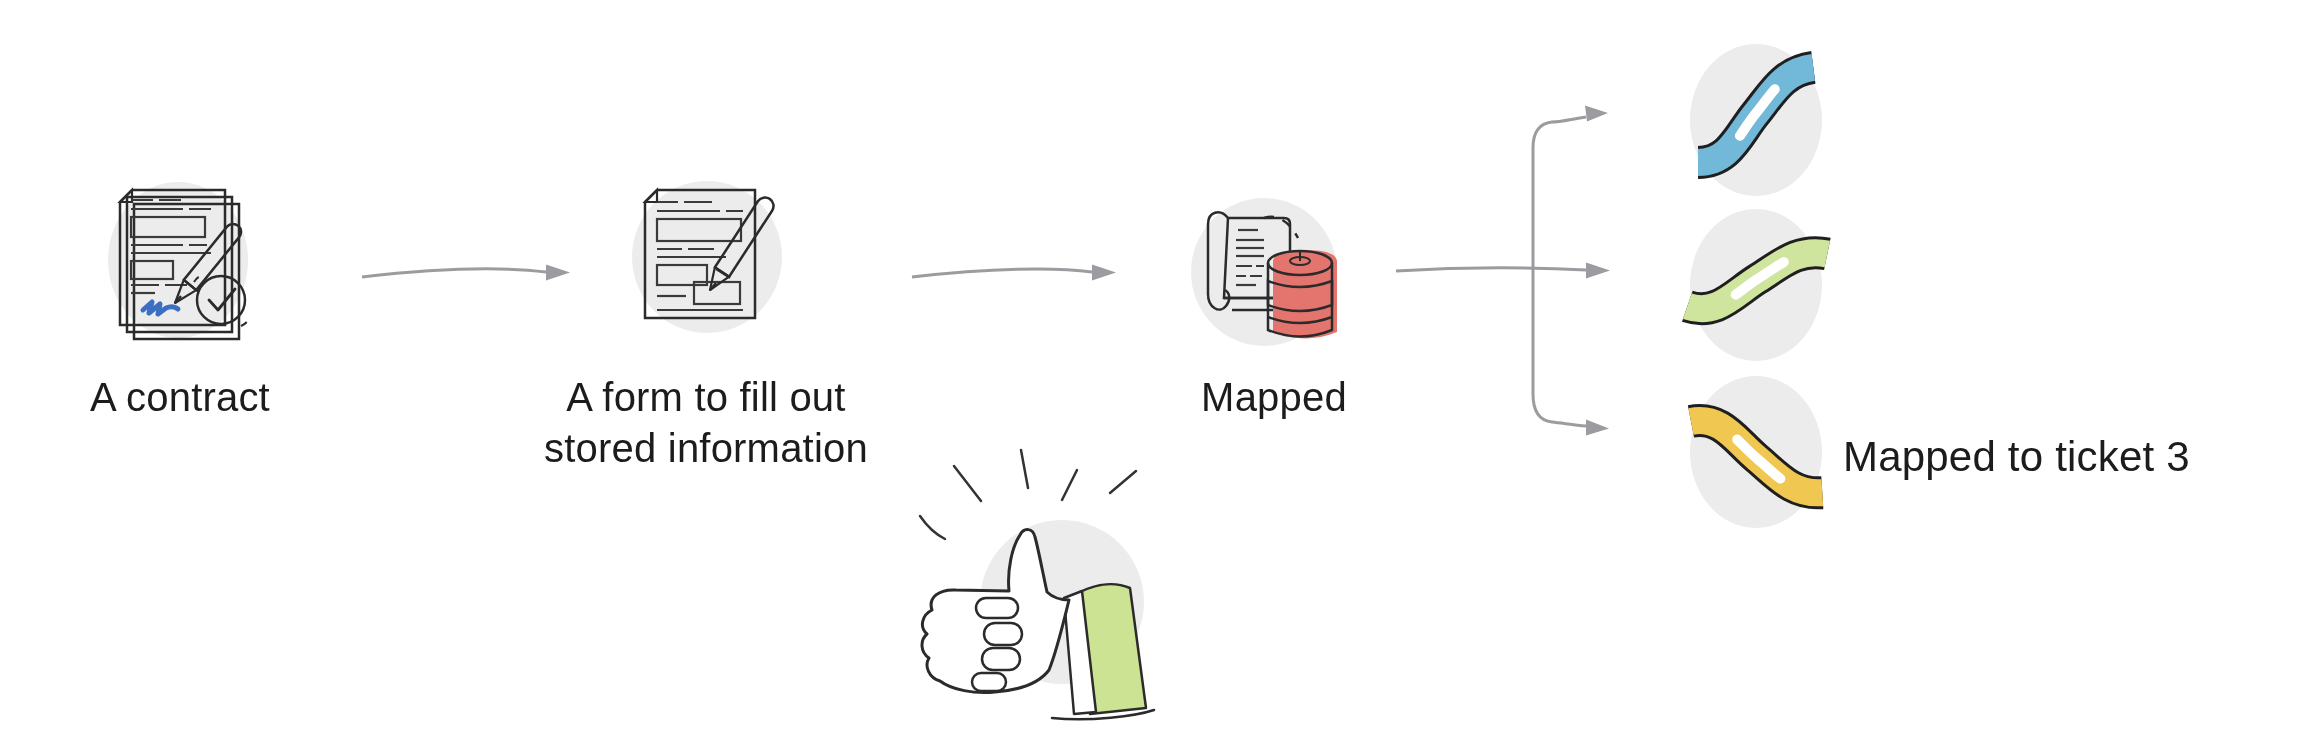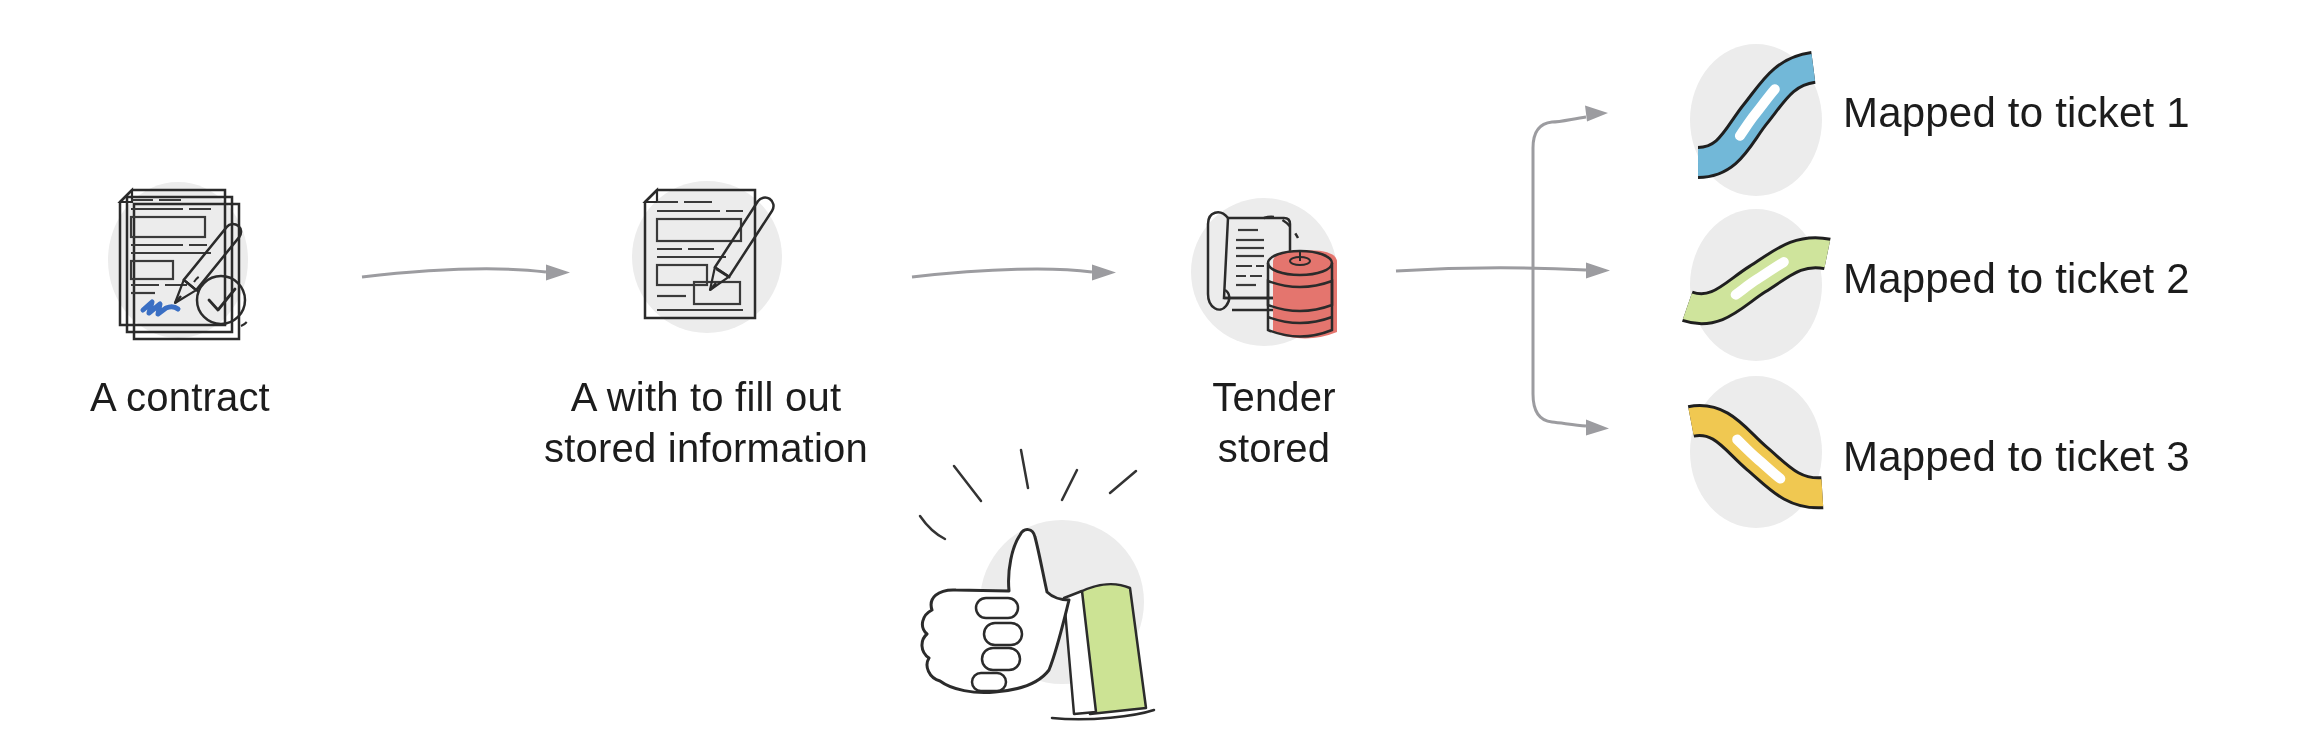--- a/index.html
+++ b/index.html
@@ -105,21 +105,21 @@
     <path class="doc-line" d="M 27,132 H 113"></path>
 
     <g>
       <path d="M 127.9,23.3 A 8.5,8.5 0 0 1 142.1,32.7 L 99.1,98.7 L 84.9,89.3 Z" fill="#66c0e0" class="outline" stroke-width="2.5" stroke-linejoin="round"></path>
       <path d="M 86.5,91.5 L 100,100" class="outline" stroke-width="2"></path>
       <path d="M 99.1,98.7 L 84.9,89.3 L 80,112 Z" fill="#f2b844" class="outline" stroke-width="2.2" stroke-linejoin="round"></path>
       <path d="M 86,105 L 80,112" class="outline" stroke-width="2.5"></path>
     </g>
   </svg>
   <div class="step-label" style="left:476px;top:372px;width:460px">
-    <div>A with to fill out</div>
+    <div>A form to fill out</div>
     <div>stored information</div>
   </div>
 
   <svg class="step-icon" style="left:1180px;top:192px" width="175" height="165" viewBox="0 0 175 165">
     <ellipse cx="84" cy="80" rx="73" ry="74" fill="#ececec"></ellipse>
 
     <g>
       <path d="M 44,106 H 140 V 118 H 52" fill="#ffffff" class="outline" stroke-width="2.5"></path>
       <path d="M 48,26 H 104 Q 110,26 110,32 V 106 H 44 Z" fill="#ffffff" class="outline" stroke-width="2.5"></path>
       <path d="M 48,26 C 40,16 28,20 28,32 L 28,102 C 28,116 40,122 46,114 C 51,108 50,101 45,98" fill="#ffffff" class="outline" stroke-width="2.5"></path>
@@ -138,22 +138,21 @@
       <path d="M 93,70 Q 93,58 125,58 Q 157,58 157,70 L 157,140 Q 125,153 93,140 Z" fill="#e4756e" stroke="none"></path>
       <path d="M 88,71 L 88,138 Q 120,151 152,138 L 152,71" fill="#e8837c" class="outline" stroke-width="2.5"></path>
       <path d="M 88,89 Q 120,101 152,89 L 152,113 Q 120,125 88,113 Z" fill="#f6cf50" class="outline" stroke-width="2.5"></path>
       <path d="M 88,125 Q 120,137 152,125" fill="none" class="outline" stroke-width="2.5"></path>
       <ellipse cx="120" cy="71" rx="32" ry="12" fill="#ffffff" class="outline" stroke-width="2.5"></ellipse>
       <ellipse cx="120" cy="69" rx="10" ry="4" fill="none" class="outline" stroke-width="2"></ellipse>
       <path d="M 120,60 V 69" class="outline" stroke-width="2"></path>
     </g>
   </svg>
   <div class="step-label" style="left:1094px;top:372px;width:360px">
-    <div>Tender</div>
-    <div>stored</div>
+    <div>Mapped</div>
   </div>
 
   <svg class="deco-icon" style="left:900px;top:440px" width="280" height="290" viewBox="0 0 280 290">
     <g stroke="#333" stroke-width="2.5" stroke-linecap="round" fill="none">
       <path d="M 20,76 Q 31,92 45,99"></path>
       <path d="M 54,26 L 81,61"></path>
       <path d="M 121,10 L 128,48"></path>
       <path d="M 177,30 L 162,60"></path>
       <path d="M 236,31 L 210,53"></path>
     </g>
@@ -183,30 +182,28 @@
     </g>
   </svg>
 
   <div class="ticket-circle ribbon-blue" style="left:1690px;top:44px">
     <svg width="170" height="120" viewBox="0 0 170 120">
       <path d="M 18,86 C 48,94 64,70 86,54 C 108,38 124,20 154,24" fill="none" stroke="#1f1f1f" stroke-width="33"></path>
       <path class="band" d="M 18,86 C 48,94 64,70 86,54 C 108,38 124,20 154,24" fill="none" stroke="#72b8d8" stroke-width="27"></path>
       <path d="M 18,86 C 48,94 64,70 86,54 C 108,38 124,20 154,24" fill="none" stroke="#ffffff" stroke-width="10" stroke-linecap="round" stroke-dasharray="58 400" stroke-dashoffset="-52"></path>
     </svg>
   </div>
-  <div class="ticket-label" style="top:92px">Mapped to ticket 1</div>
 
   <div class="ticket-circle ribbon-green" style="left:1690px;top:209px">
     <svg width="170" height="120" viewBox="0 0 170 120">
       <path d="M 18,86 C 48,94 64,70 86,54 C 108,38 124,20 154,24" fill="none" stroke="#1f1f1f" stroke-width="33"></path>
       <path class="band" d="M 18,86 C 48,94 64,70 86,54 C 108,38 124,20 154,24" fill="none" stroke="#cfe49c" stroke-width="27"></path>
       <path d="M 18,86 C 48,94 64,70 86,54 C 108,38 124,20 154,24" fill="none" stroke="#ffffff" stroke-width="10" stroke-linecap="round" stroke-dasharray="58 400" stroke-dashoffset="-52"></path>
     </svg>
   </div>
-  <div class="ticket-label" style="top:258px">Mapped to ticket 2</div>
 
   <div class="ticket-circle ribbon-yellow" style="left:1690px;top:376px">
     <svg width="170" height="120" viewBox="0 0 170 120">
       <path d="M 18,86 C 48,94 64,70 86,54 C 108,38 124,20 154,24" fill="none" stroke="#1f1f1f" stroke-width="33"></path>
       <path class="band" d="M 18,86 C 48,94 64,70 86,54 C 108,38 124,20 154,24" fill="none" stroke="#f0c851" stroke-width="27"></path>
       <path d="M 18,86 C 48,94 64,70 86,54 C 108,38 124,20 154,24" fill="none" stroke="#ffffff" stroke-width="10" stroke-linecap="round" stroke-dasharray="58 400" stroke-dashoffset="-52"></path>
     </svg>
   </div>
   <div class="ticket-label" style="top:436px">Mapped to ticket 3</div>
 

